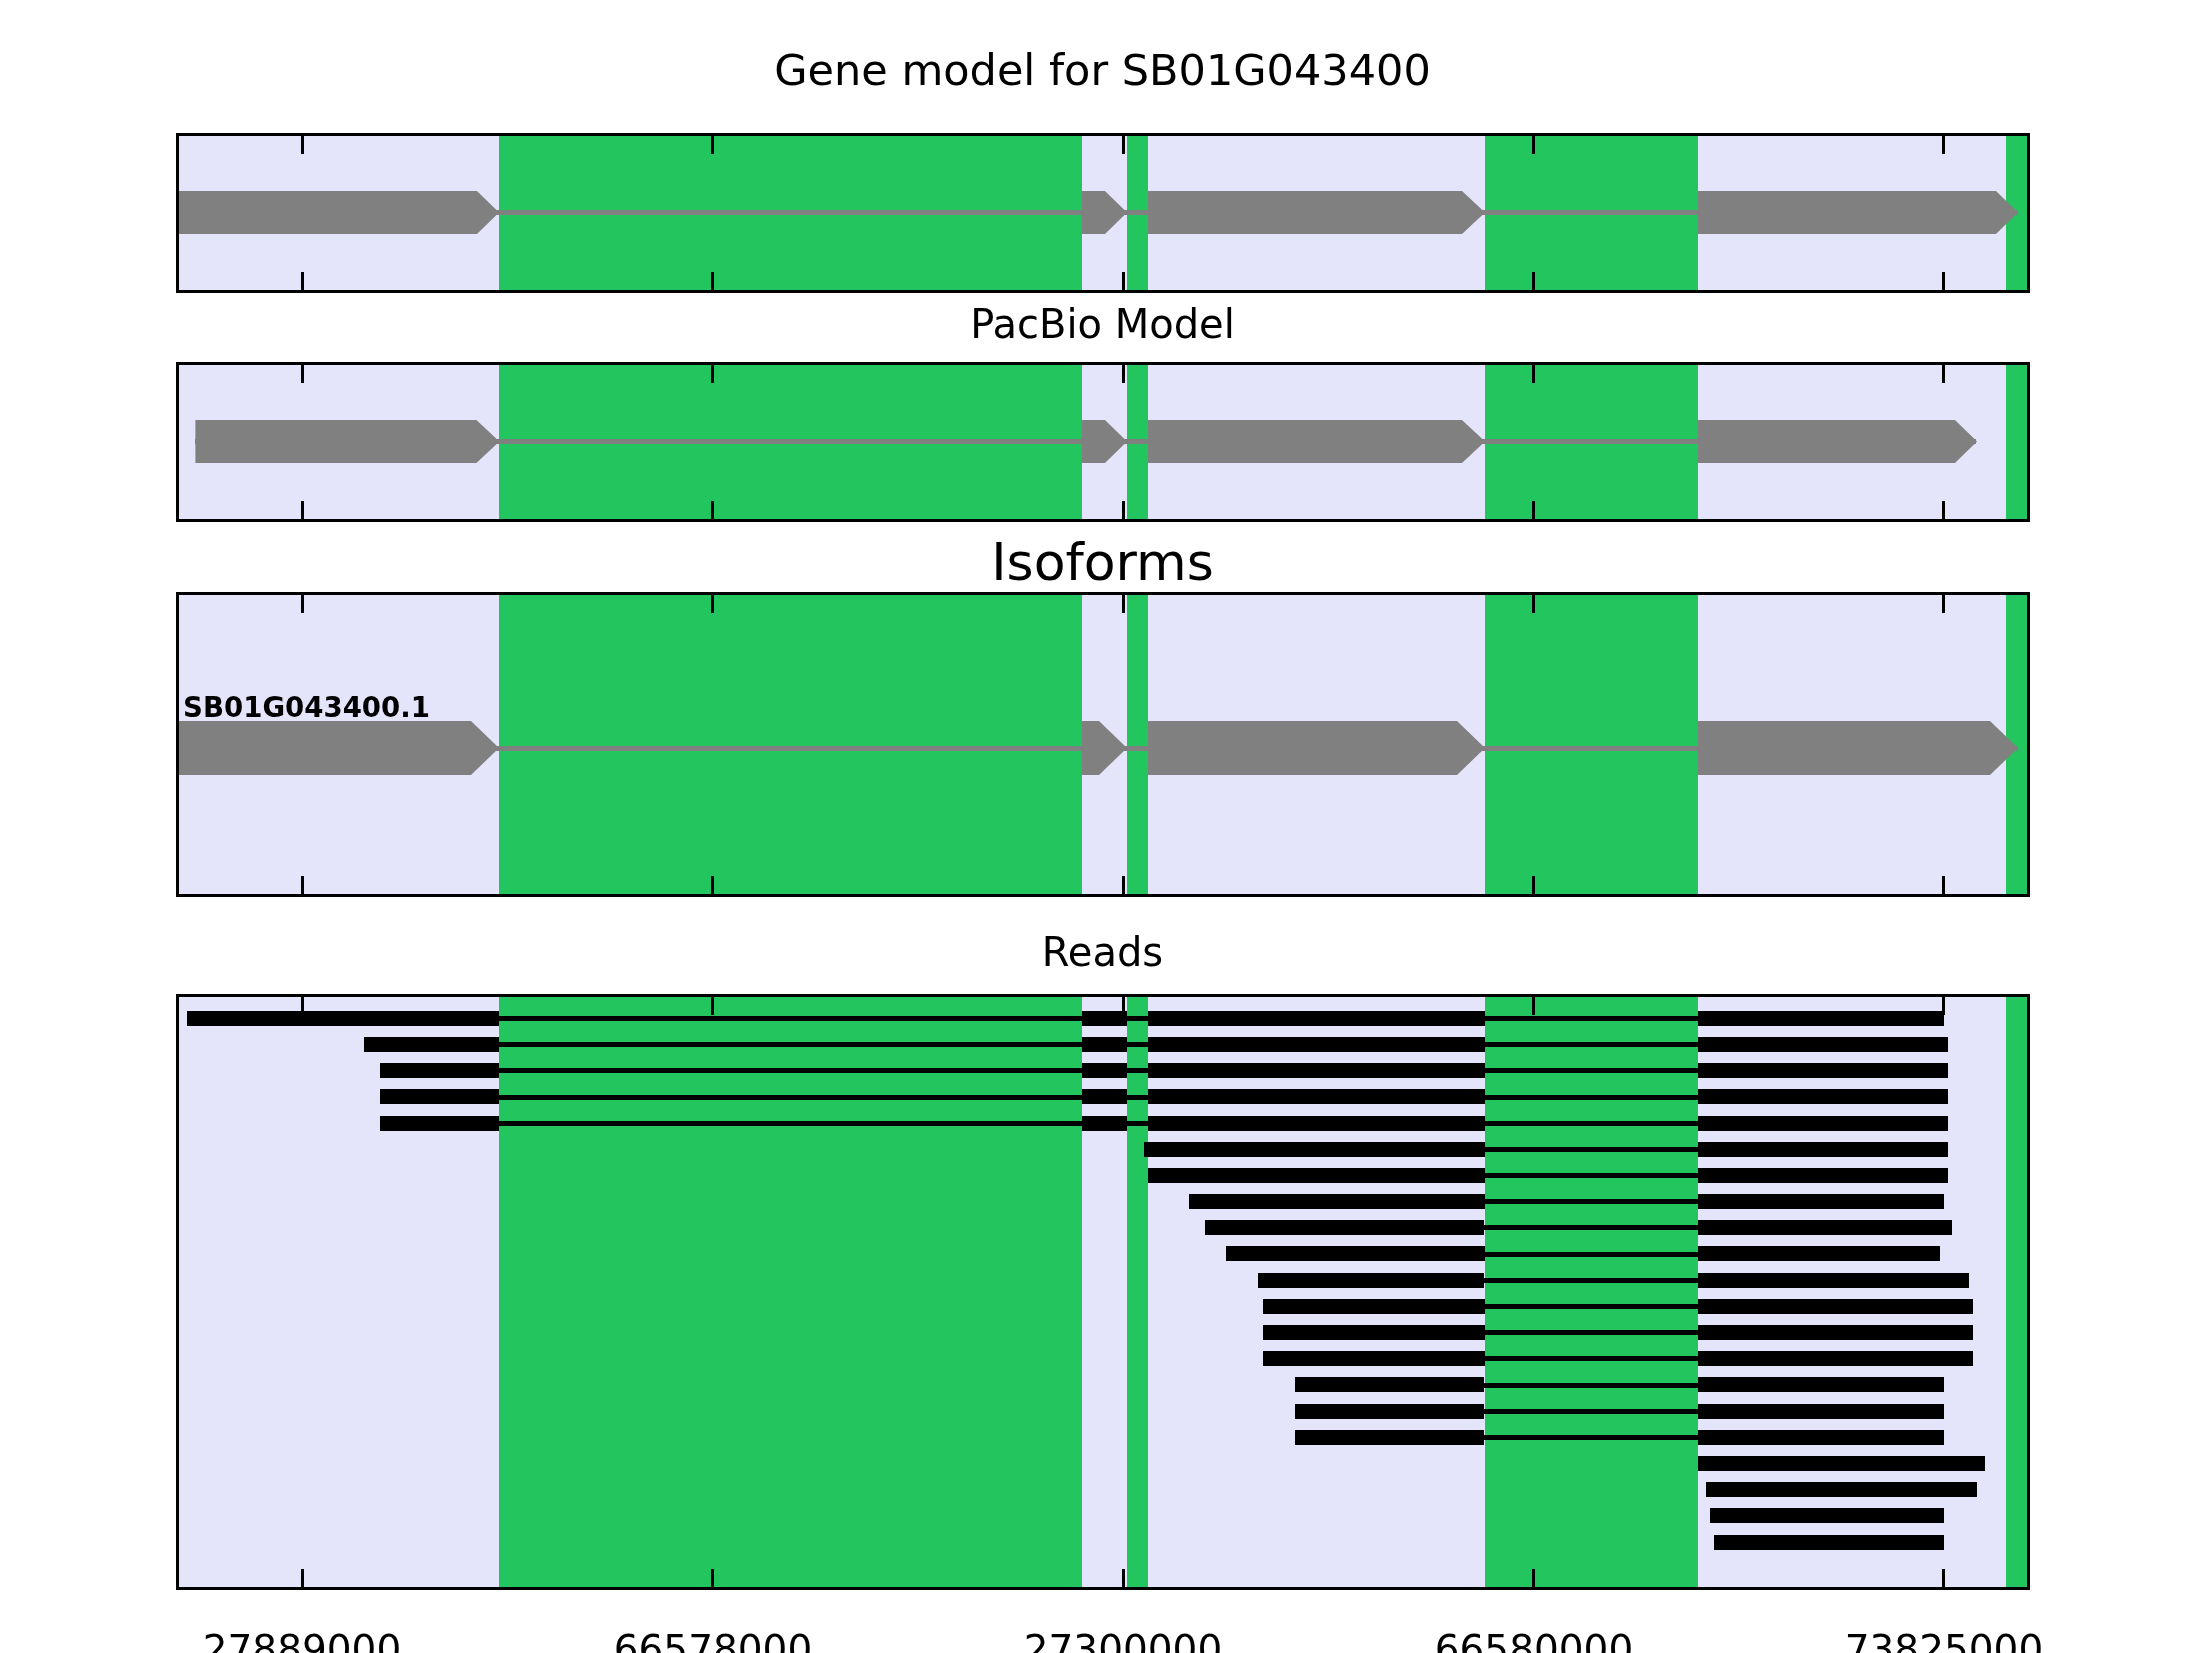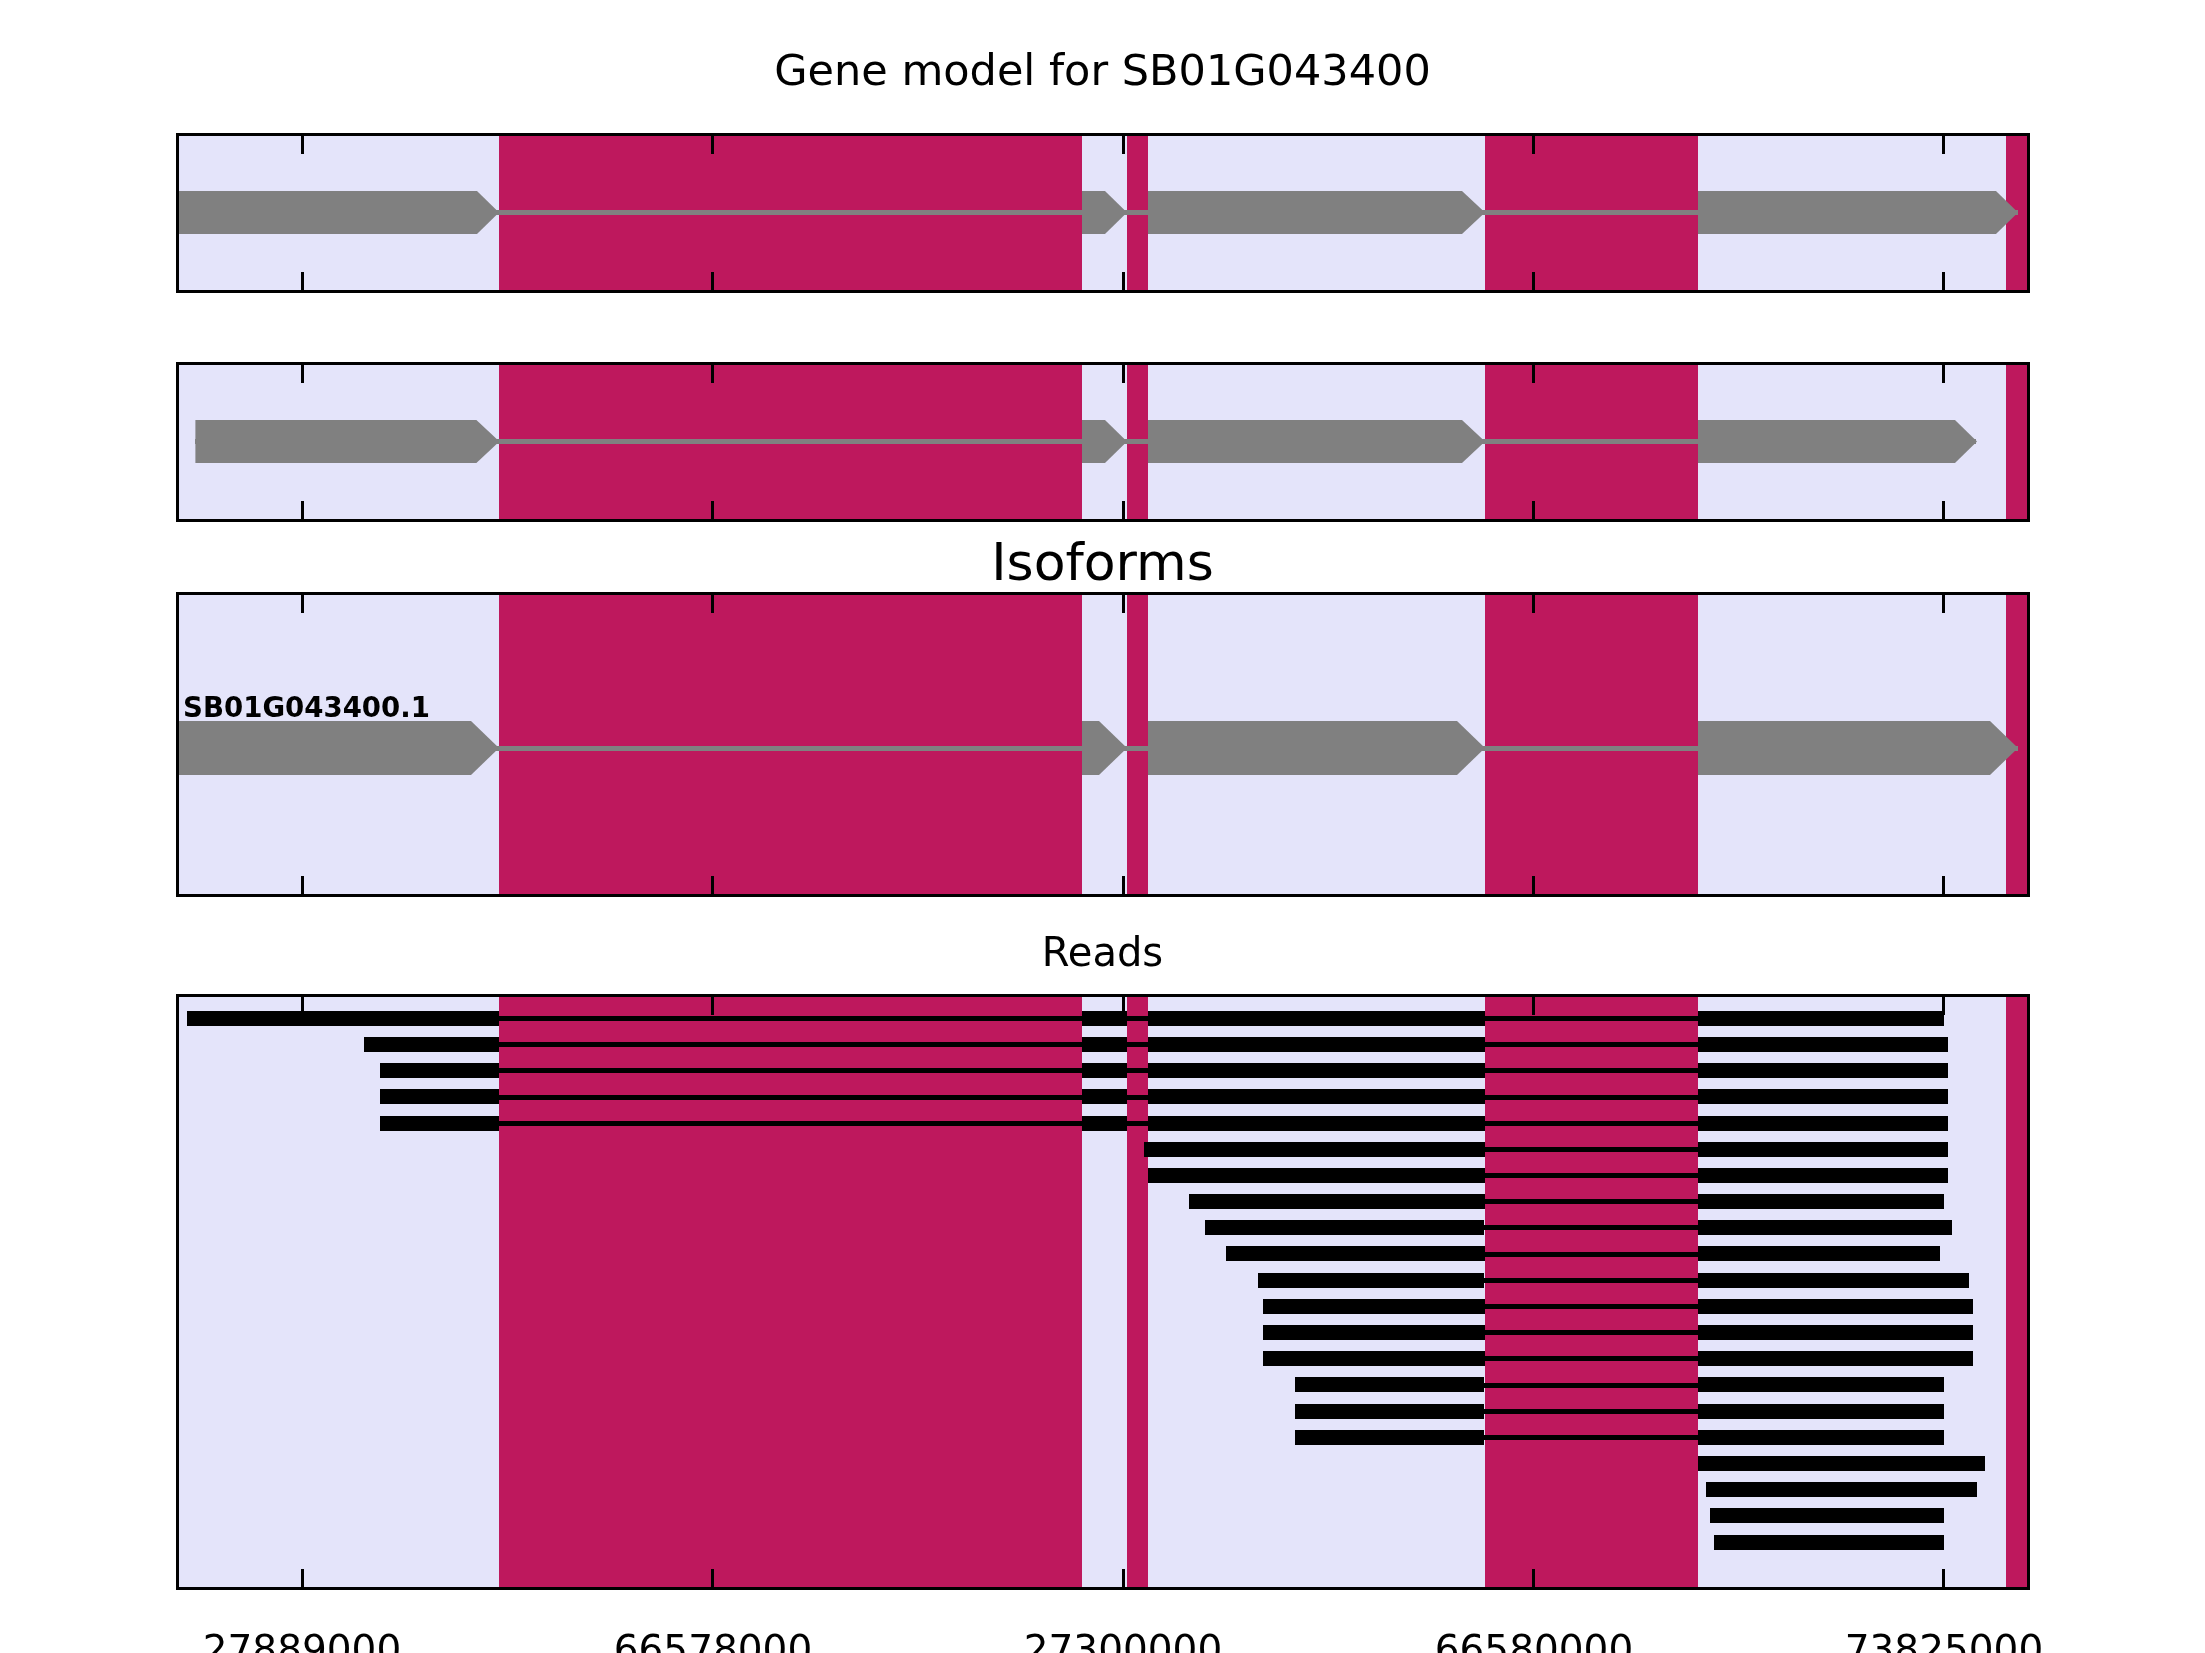--- a/index.html
+++ b/index.html
@@ -12,21 +12,21 @@
     font-weight:400;white-space:nowrap;
   }
   #title-main{font-size:43px;top:4.1px;}
   #title-pacbio{font-size:40px;top:260px;}
   #title-isoforms{font-size:52px;top:491px;}
   #title-reads{font-size:40px;top:888px;}
 
   .axes{
     position:absolute;
     border:3.4px solid #000;
-    background:#be185d;
+    background:#22c55e;
     box-sizing:border-box;
     overflow:hidden;
   }
 
   .hl{position:absolute;top:0;bottom:0;background:#e4e4fa;}
 
   .tick{position:absolute;width:2.8px;background:#000;}
   .tick.top{top:0;height:18px;}
   .tick.bot{bottom:0;height:18px;}
 
@@ -52,20 +52,21 @@
     text-align:center;white-space:nowrap;
     transform:translateX(-50%);
   }
 </style>
 </head>
 <body>
 
 <div class="fig">
 
   <div class="panel-title" id="title-main">Gene model for SB01G043400</div>
+  <div class="panel-title" id="title-pacbio">PacBio Model</div>
   <div class="panel-title" id="title-isoforms">Isoforms</div>
   <div class="panel-title" id="title-reads">Reads</div>
 
   <div class="axes" id="axes-gene" style="left:176px;top:92px;width:1854px;height:160px;">
   <div class="hl" style="left: 0px; width: 320px; background: rgb(228, 228, 250);"></div>
       <div class="hl" style="left: 903px; width: 45px; background: rgb(228, 228, 250);"></div>
       <div class="hl" style="left: 969px; width: 337px; background: rgb(228, 228, 250);"></div>
       <div class="hl" style="left: 1519px; width: 308px; background: rgb(228, 228, 250);"></div>
       <div class="tick top" style="left: 122px;"></div>
       <div class="tick bot" style="left: 122px;"></div>

